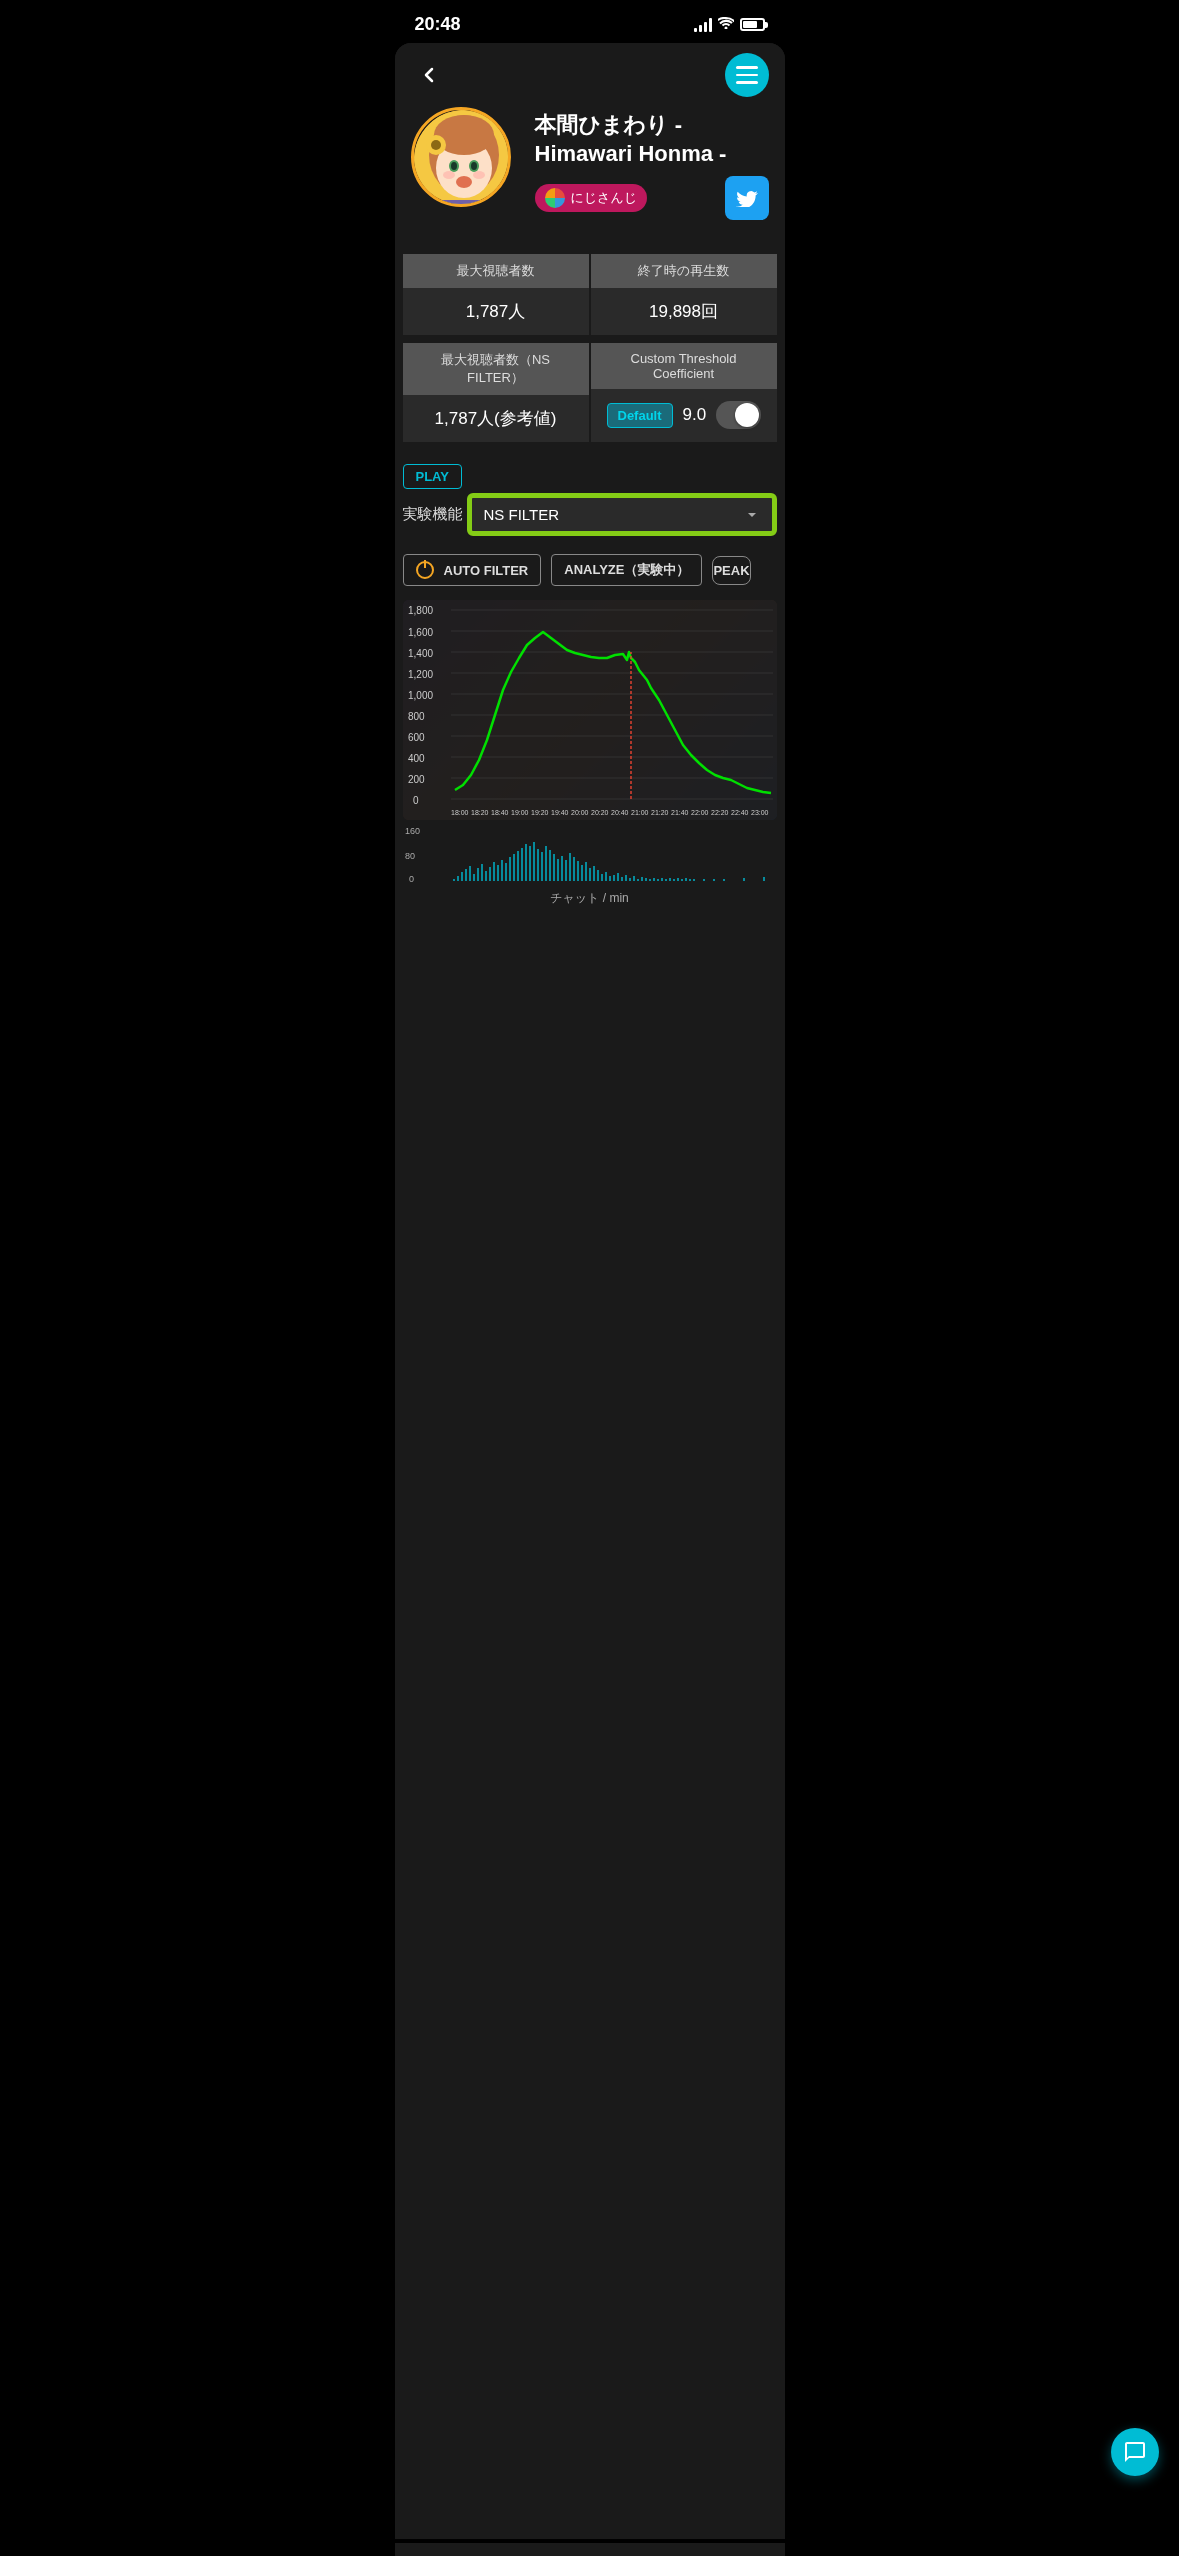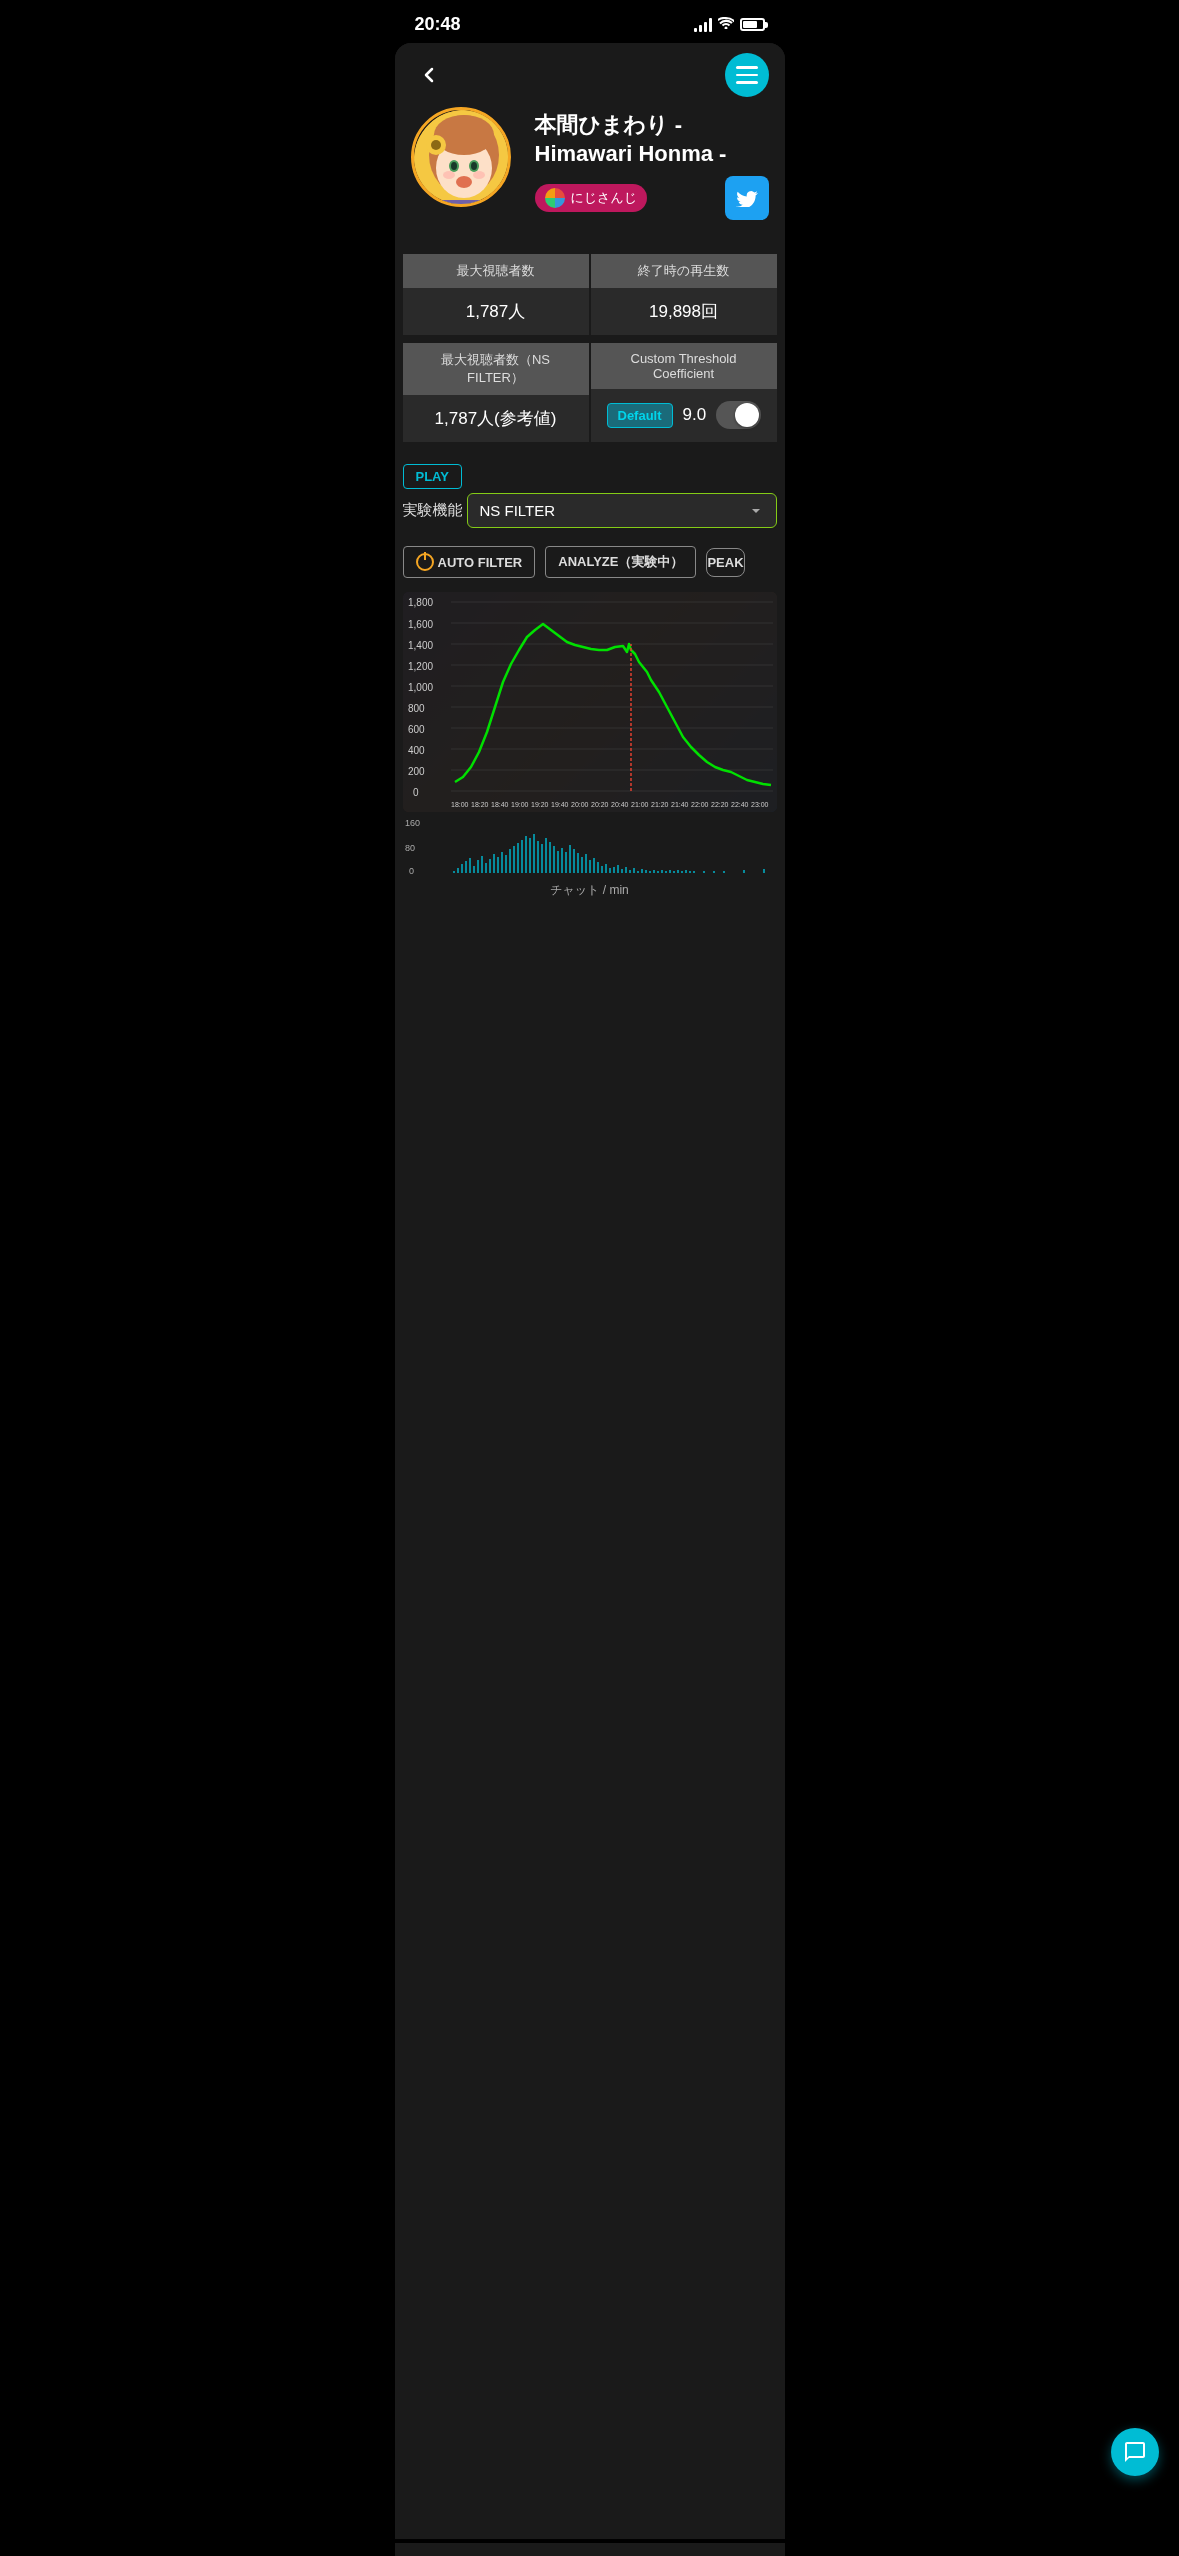--- a/index.html
+++ b/index.html
@@ -254,21 +254,21 @@
       font-weight: 700;
       cursor: pointer;
     }
     .exp-label {
       font-size: 15px;
       color: #ddd;
     }
     .ns-select {
       flex: 1;
       background: #2a2a2a;
-      border: 1px solid #84cc16;
+      border: 5px solid #84cc16;
       border-radius: 6px;
       color: #fff;
       font-size: 15px;
       padding: 8px 12px;
       display: flex;
       align-items: center;
       justify-content: space-between;
       cursor: pointer;
     }
 
@@ -276,21 +276,21 @@
     .action-buttons {
       display: flex;
       align-items: center;
       gap: 10px;
       padding: 10px 8px;
       flex-wrap: wrap;
     }
     .auto-filter-btn {
       display: flex;
       align-items: center;
-      gap: 4px;
+      gap: 10px;
       border: 1.5px solid #888;
       border-radius: 4px;
       padding: 6px 12px;
       background: transparent;
       color: #ddd;
       font-size: 13px;
       font-weight: 600;
       cursor: pointer;
     }
     .power-icon {

